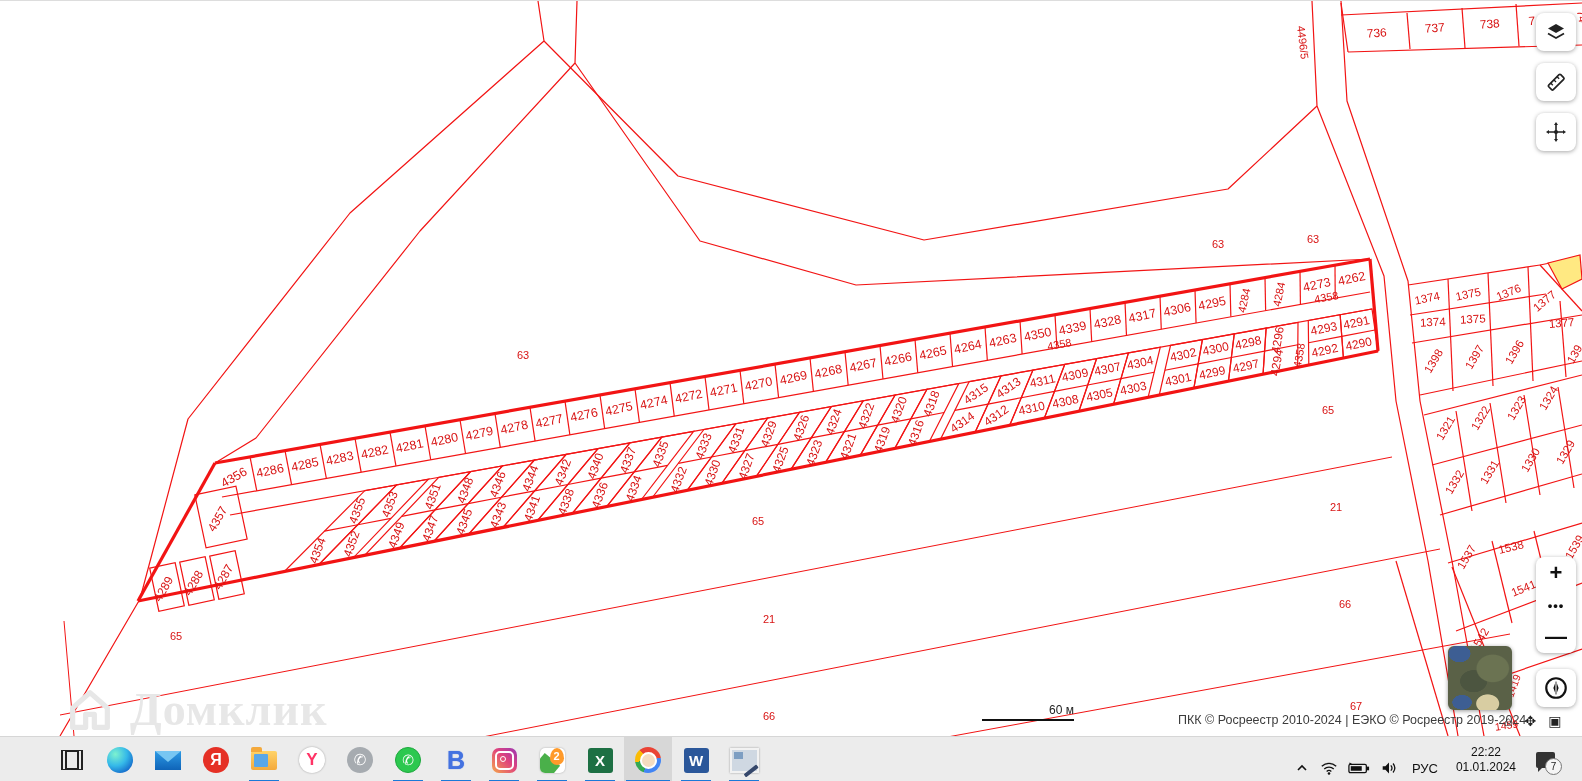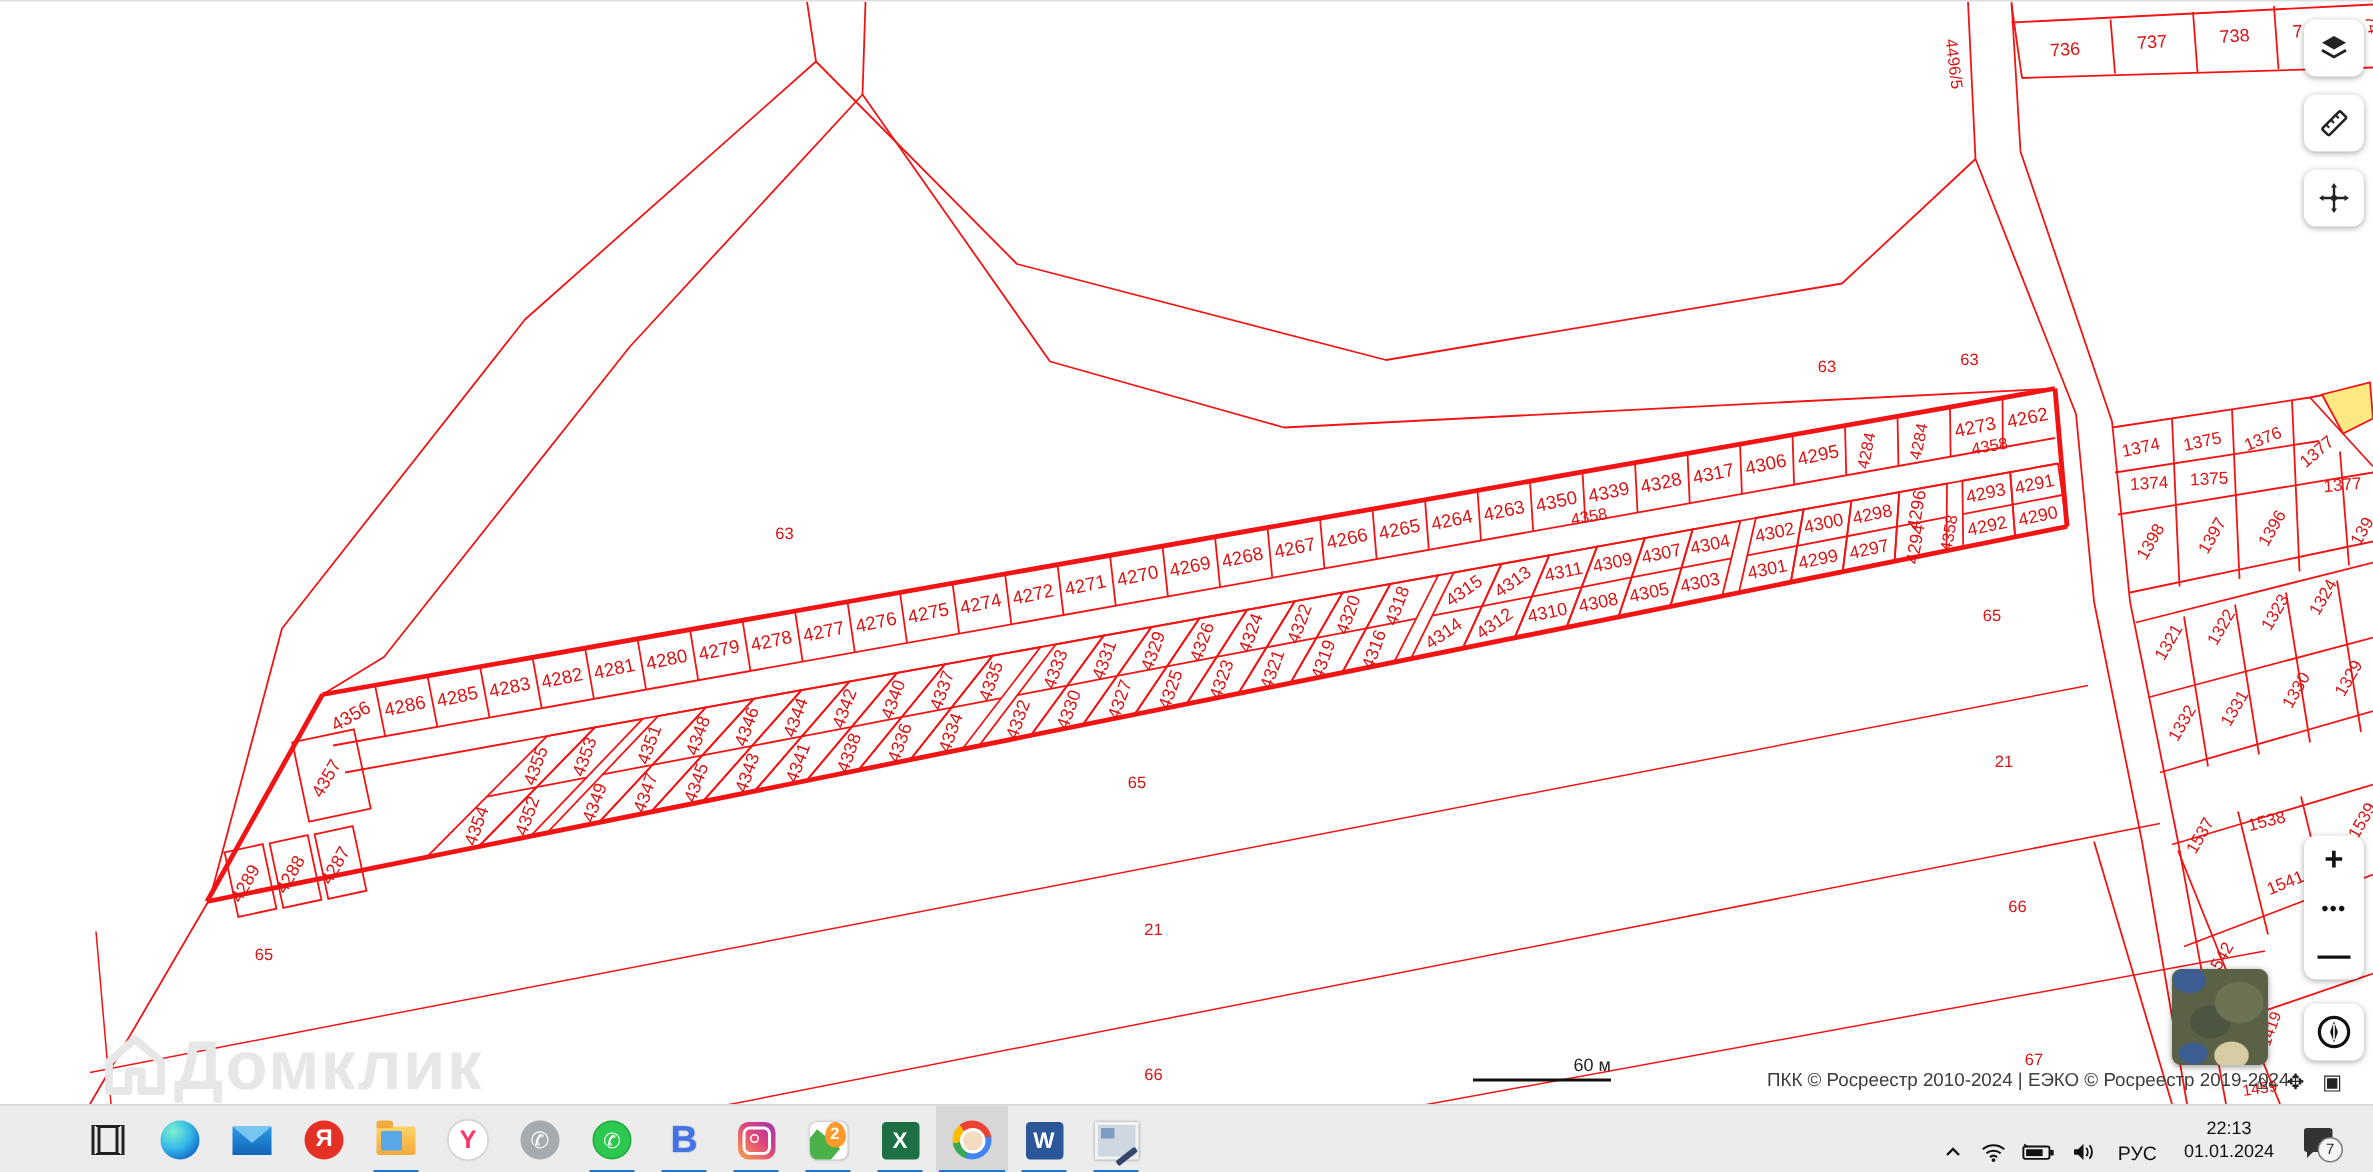--- a/index.html
+++ b/index.html
@@ -1,20 +1,20 @@
 <!DOCTYPE html>
 <html><head>
 <meta charset="utf-8">
 <style>
   html,body{margin:0;padding:0;background:#fff;font-family:"Liberation Sans",sans-serif;}
   #screen{position:relative;width:1582px;height:781px;overflow:hidden;background:#fff;border-top:1px solid #ddd;}
   #map{position:absolute;left:0;top:0;}
   
   .wm-center{position:absolute;left:540px;top:150px;font-size:250px;font-weight:bold;color:#000;opacity:.045;letter-spacing:-6px;pointer-events:none;}
-  .wm-domclick{position:absolute;left:64px;top:682px;display:flex;align-items:center;color:#e7e7e7;pointer-events:none;}
+  .wm-domclick{position:absolute;left:64px;top:682px;display:flex;align-items:center;gap:14px;color:#e7e7e7;pointer-events:none;font-family:Liberation Serif, serif;}
   .wm-domclick .txt{font-size:46px;font-weight:bold;letter-spacing:1px;}
   
   .scalebar{position:absolute;left:982px;top:702px;width:92px;text-align:right;color:#222;font-size:12px;}
   .scalebar .bar{height:0;border-bottom:2px solid #111;margin-top:2px;}
   .attribution{position:absolute;left:1178px;top:712px;font-size:12.5px;color:#3c3c3c;white-space:nowrap;}
   .mini-icons{position:absolute;left:1504px;top:712px;display:flex;gap:12px;color:#222;font-size:14px;}
   
   .ctl{position:absolute;left:1536px;width:40px;background:#fff;border-radius:8px;box-shadow:0 1px 4px rgba(0,0,0,.35);display:flex;align-items:center;justify-content:center;}
   .ctl.sq{height:38px;cursor:pointer;}
   .zoompanel{position:absolute;left:1536px;top:556px;width:40px;background:#fff;border-radius:8px;box-shadow:0 1px 4px rgba(0,0,0,.35);display:flex;flex-direction:column;}
@@ -508,21 +508,21 @@
         </svg>
       </div>
       <div class="t-item">
         <svg width="18" height="16" viewBox="0 0 20 16">
           <path d="M3 6v4h3l4 4V2L6 6z" fill="#111"></path>
           <path d="M12 5a4.5 4.5 0 0 1 0 6 M14.5 3a8 8 0 0 1 0 10" fill="none" stroke="#111" stroke-width="1.4"></path>
         </svg>
       </div>
       <div class="t-item lang">РУС</div>
       <div class="clock">
-        <div>22:13</div>
+        <div>22:22</div>
         <div>01.01.2024</div>
       </div>
       <div class="notif">
         <div class="bubble"></div>
         <div class="badge">7</div>
       </div>
       <div class="showdesk"></div>
     </div>
   </div>
 </div>

